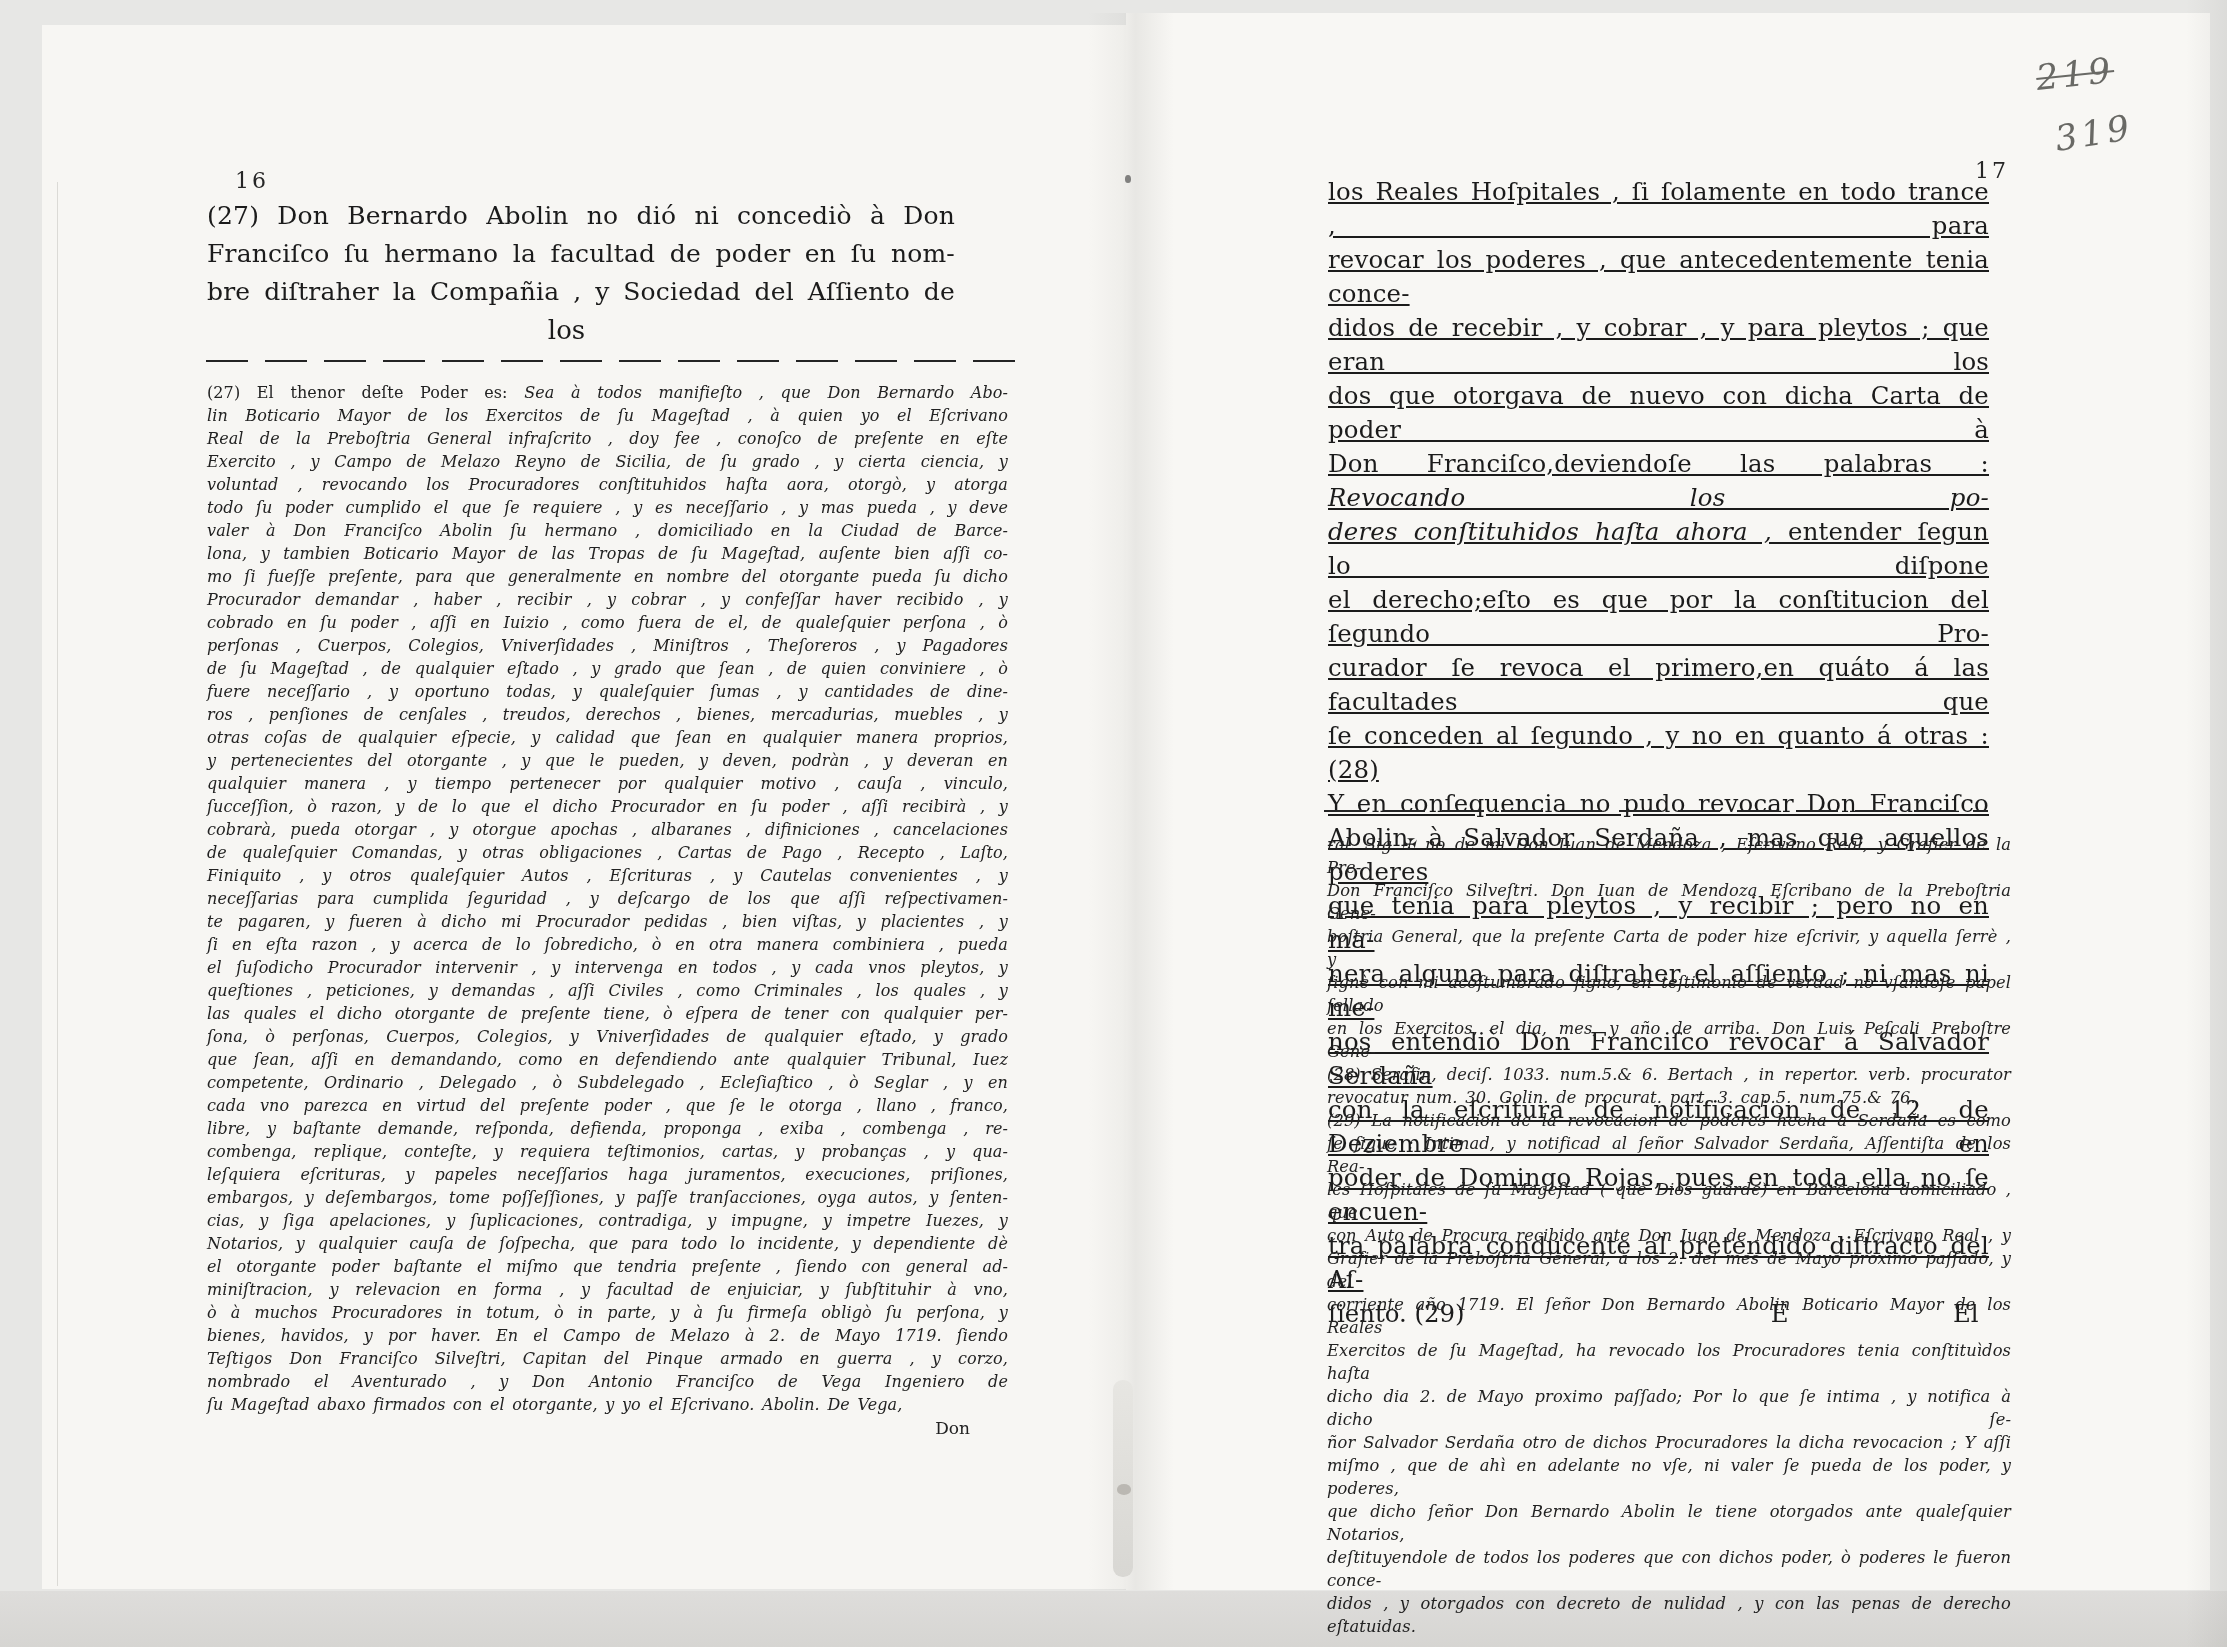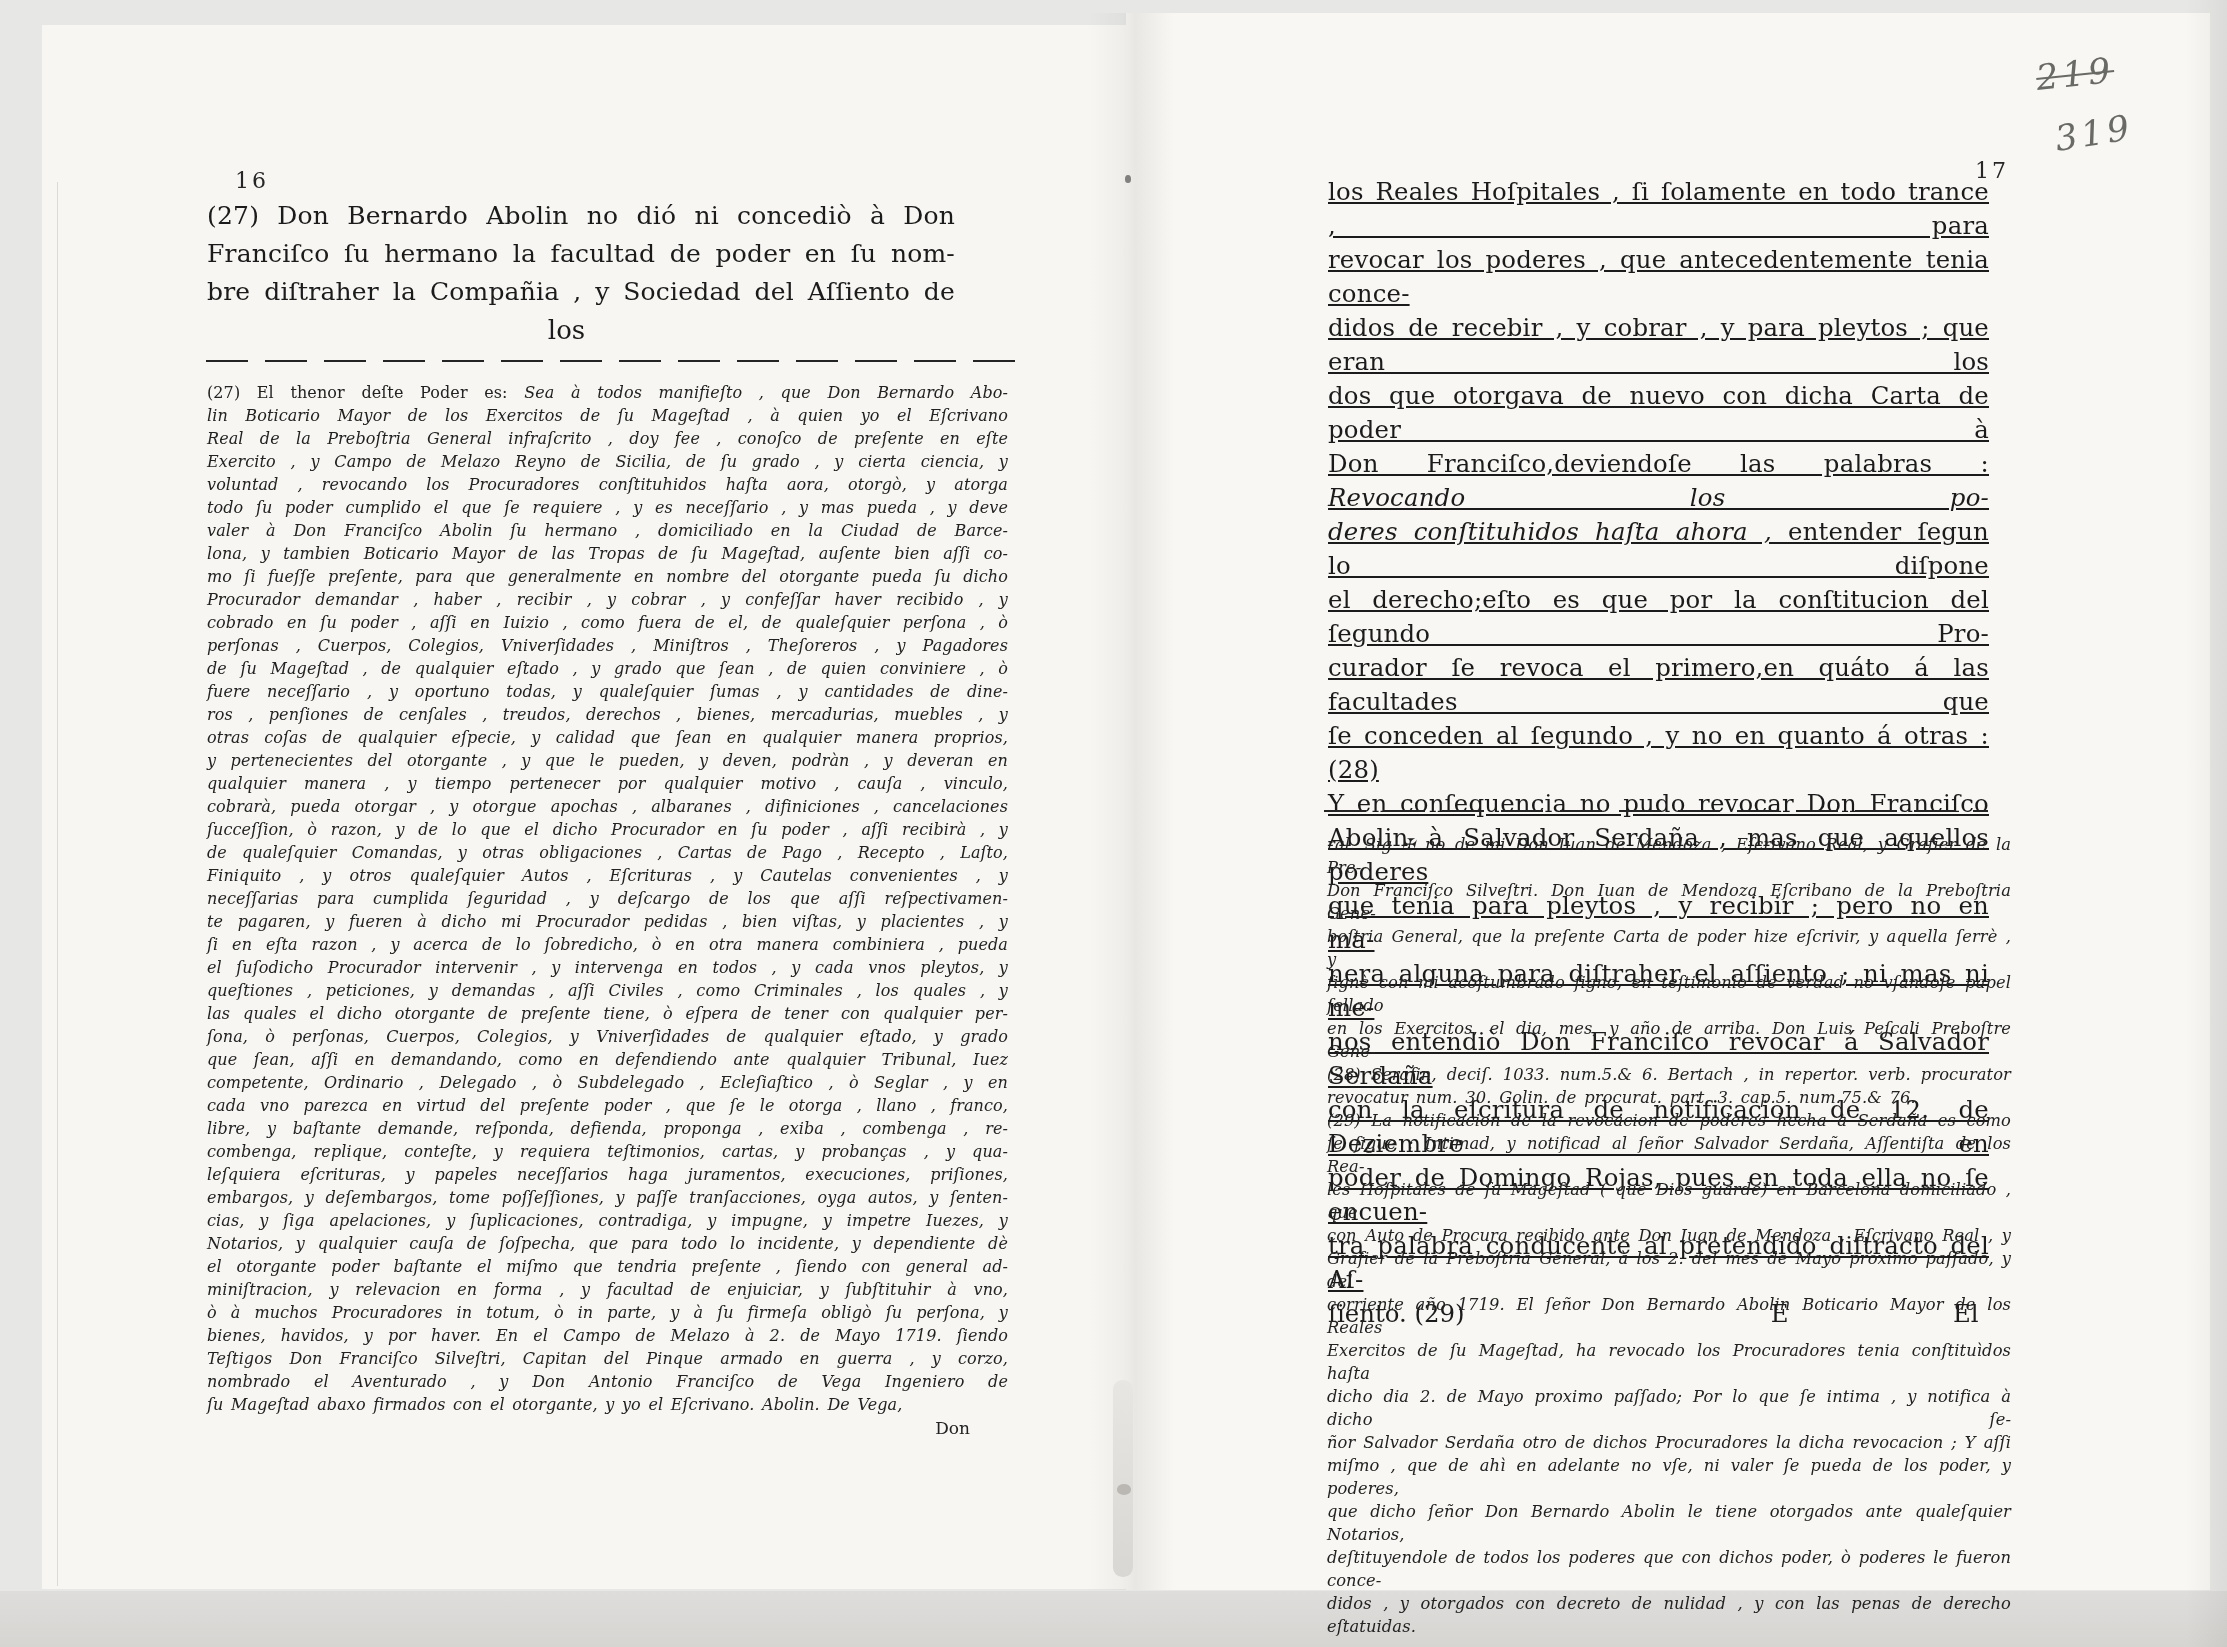--- a/index.html
+++ b/index.html
@@ -93,22 +93,22 @@
         <div class="fn-line">mo ſi fueſſe preſente, para que generalmente en nombre del otorgante pueda ſu dicho</div>
         <div class="fn-line">Procurador demandar , haber , recibir , y cobrar , y confeſſar haver recibido , y</div>
         <div class="fn-line">cobrado en ſu poder , aſſi en Iuizio , como fuera de el, de qualeſquier perſona , ò</div>
         <div class="fn-line">perſonas , Cuerpos, Colegios, Vniverſidades , Miniſtros , Theſoreros , y Pagadores</div>
         <div class="fn-line">de ſu Mageſtad , de qualquier eſtado , y grado que ſean , de quien conviniere , ò</div>
         <div class="fn-line">fuere neceſſario , y oportuno todas, y qualeſquier ſumas , y cantidades de dine-</div>
         <div class="fn-line">ros , penſiones de cenſales , treudos, derechos , bienes, mercadurias, muebles , y</div>
         <div class="fn-line">otras coſas de qualquier eſpecie, y calidad que ſean en qualquier manera proprios,</div>
         <div class="fn-line">y pertenecientes del otorgante , y que le pueden, y deven, podràn , y deveran en</div>
         <div class="fn-line">qualquier manera , y tiempo pertenecer por qualquier motivo , cauſa , vinculo,</div>
+        <div class="fn-line">ſucceſſion, ò razon, y de lo que el dicho Procurador en ſu poder , aſſi recibirà , y</div>
         <div class="fn-line">cobrarà, pueda otorgar , y otorgue apochas , albaranes , difiniciones , cancelaciones</div>
-        <div class="fn-line">ſucceſſion, ò razon, y de lo que el dicho Procurador en ſu poder , aſſi recibirà , y</div>
         <div class="fn-line">de qualeſquier Comandas, y otras obligaciones , Cartas de Pago , Recepto , Laſto,</div>
         <div class="fn-line">Finiquito , y otros qualeſquier Autos , Eſcrituras , y Cautelas convenientes , y</div>
         <div class="fn-line">neceſſarias para cumplida ſeguridad , y deſcargo de los que aſſi reſpectivamen-</div>
         <div class="fn-line">te pagaren, y fueren à dicho mi Procurador pedidas , bien viſtas, y placientes , y</div>
         <div class="fn-line">ſi en eſta razon , y acerca de lo ſobredicho, ò en otra manera combiniera , pueda</div>
         <div class="fn-line">el ſuſodicho Procurador intervenir , y intervenga en todos , y cada vnos pleytos, y</div>
         <div class="fn-line">queſtiones , peticiones, y demandas , aſſi Civiles , como Criminales , los quales , y</div>
         <div class="fn-line">las quales el dicho otorgante de preſente tiene, ò eſpera de tener con qualquier per-</div>
         <div class="fn-line">ſona, ò perſonas, Cuerpos, Colegios, y Vniverſidades de qualquier eſtado, y grado</div>
         <div class="fn-line">que ſean, aſſi en demandando, como en defendiendo ante qualquier Tribunal, Iuez</div>

